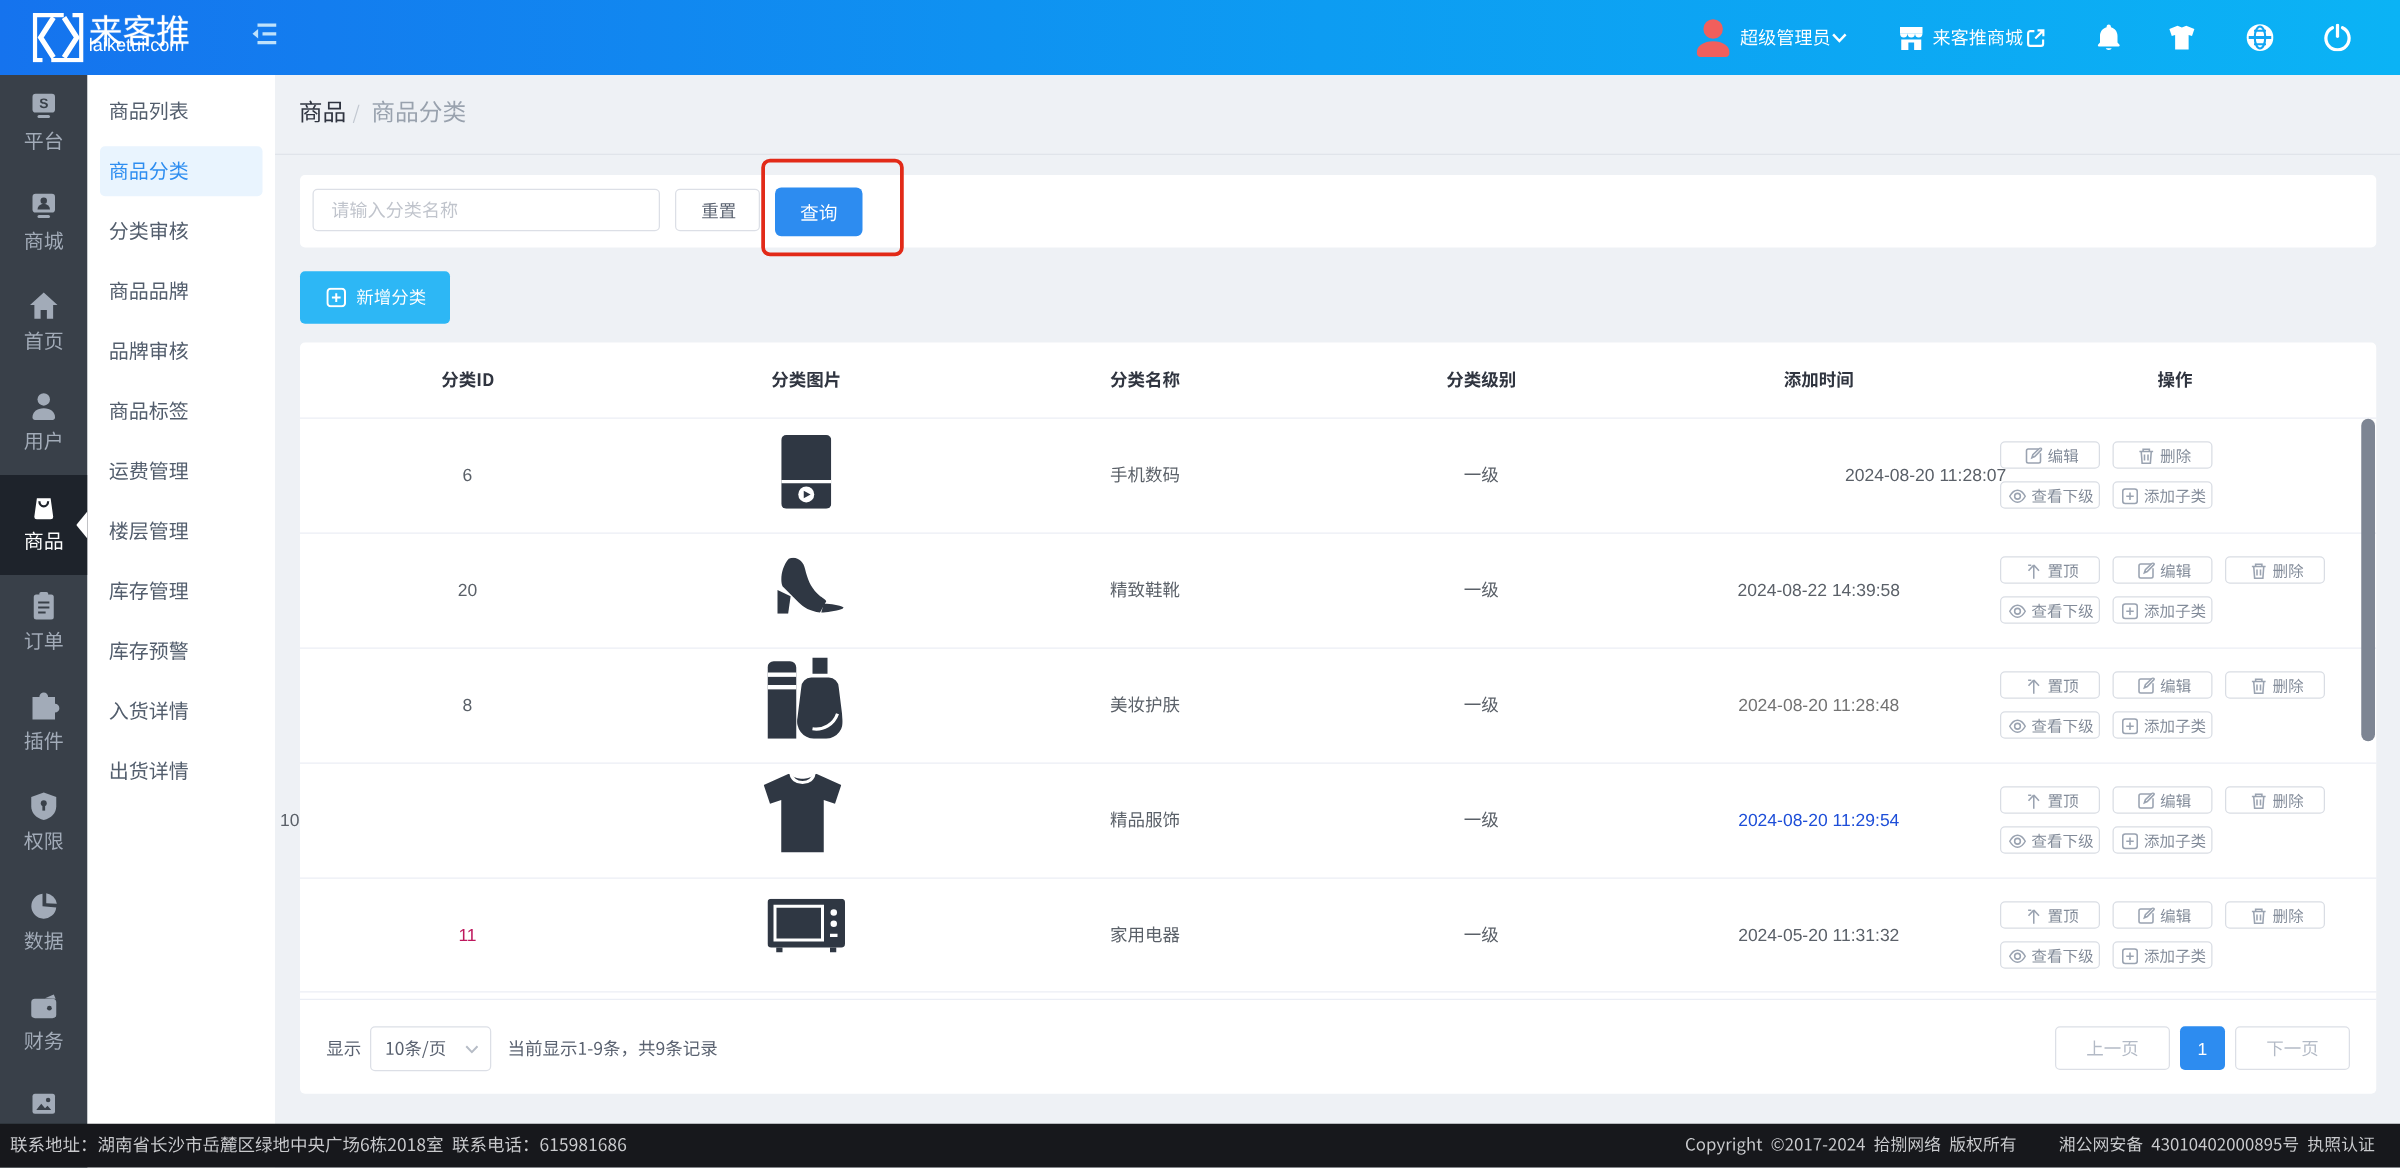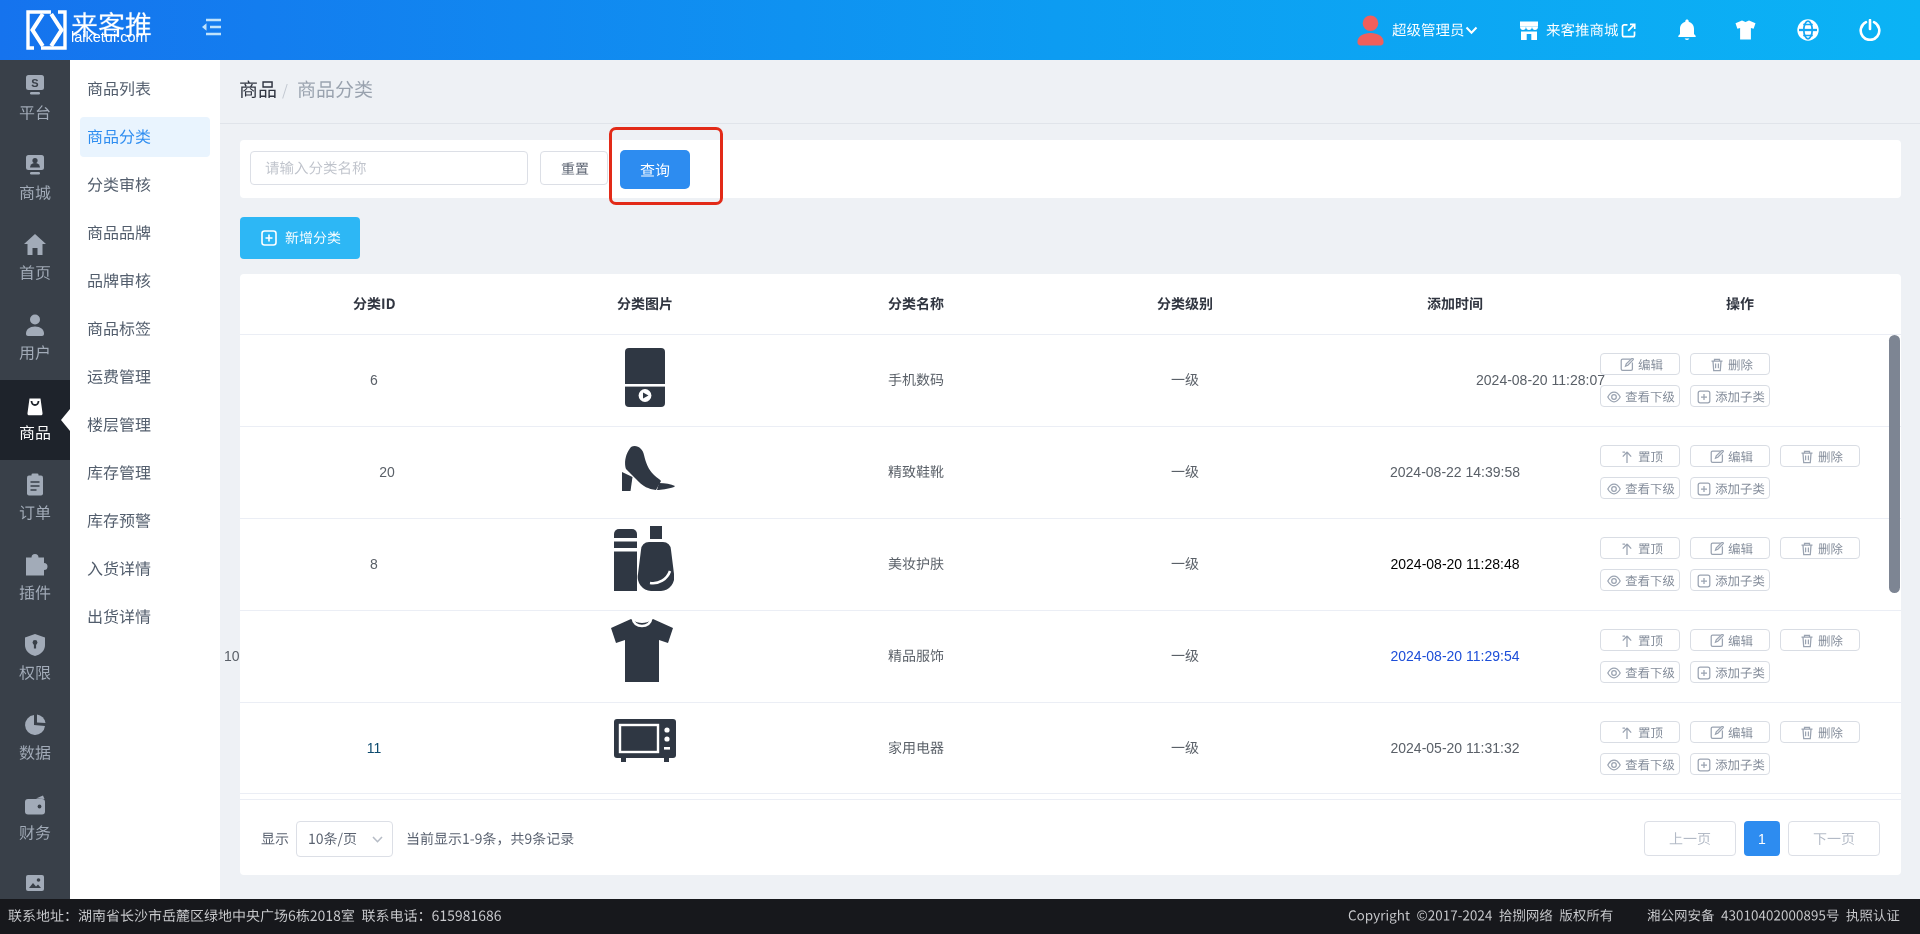--- a/index.html
+++ b/index.html
@@ -565,21 +565,21 @@
       <rect x="1.2" y="1.2" width="11.6" height="11.6" rx="2" fill="none"></rect>
       <path d="M7 4 V10 M4 7 H10" fill="none"></path>
     </g>
   </svg>
 <svg style="position:absolute;left:1715.0px;top:390.0px;" width="50.0" height="15.2" viewBox="0 -920 4000 1220" fill="#828b99">
     <use href="#gr70" x="0"></use>
     <use href="#gr71" x="1000"></use>
     <use href="#gr72" x="2000"></use>
     <use href="#gr30" x="3000"></use>
   </svg>
-<div style="position:absolute;left:387px;top:463px;width:300px;margin-left:-150px;text-align:center;font:14px 'Liberation Sans',sans-serif;color:#5a6068;line-height:18px">20</div>
+<div style="position:absolute;left:374px;top:463px;width:300px;margin-left:-150px;text-align:center;font:14px 'Liberation Sans',sans-serif;color:#5a6068;line-height:18px">20</div>
 <svg style="position:absolute;left:888.0px;top:464.1px;" width="56.0" height="17.1" viewBox="0 -920 4000 1220" fill="#5a6068">
     <use href="#gr73" x="0"></use>
     <use href="#gr74" x="1000"></use>
     <use href="#gr75" x="2000"></use>
     <use href="#gr76" x="3000"></use>
   </svg>
 <svg style="position:absolute;left:1171.0px;top:464.1px;" width="28.0" height="17.1" viewBox="0 -920 2000 1220" fill="#5a6068">
     <use href="#gr63" x="0"></use>
     <use href="#gr4" x="1000"></use>
   </svg>
@@ -646,21 +646,21 @@
 <svg style="position:absolute;left:888.0px;top:556.1px;" width="56.0" height="17.1" viewBox="0 -920 4000 1220" fill="#5a6068">
     <use href="#gr78" x="0"></use>
     <use href="#gr79" x="1000"></use>
     <use href="#gr80" x="2000"></use>
     <use href="#gr81" x="3000"></use>
   </svg>
 <svg style="position:absolute;left:1171.0px;top:556.1px;" width="28.0" height="17.1" viewBox="0 -920 2000 1220" fill="#5a6068">
     <use href="#gr63" x="0"></use>
     <use href="#gr4" x="1000"></use>
   </svg>
-<div style="position:absolute;left:1455px;top:555px;width:300px;margin-left:-150px;text-align:center;font:14px 'Liberation Sans',sans-serif;color:#000000;line-height:18px">2024-08-20 11:28:48</div>
+<div style="position:absolute;left:1455px;top:555px;width:300px;margin-left:-150px;text-align:center;font:14px 'Liberation Sans',sans-serif;color:#737373;line-height:18px">2024-08-20 11:28:48</div>
 <div style="position:absolute;left:1600px;top:537px;width:80px;height:22px;border:1px solid #d9dde4;border-radius:4px;background:#fff"></div>
 <svg style="position:absolute;left:1619.5px;top:542px" width="14" height="14" viewBox="0 0 14 14">
     <g stroke="#9aa3b1" stroke-width="1.25">
       <path d="M7 13 V2 M7 2 L2.8 6.6 M7 2 L11.2 6.6 M2.5 2.2 L5 2.2" fill="none"></path>
     </g>
   </svg>
 <svg style="position:absolute;left:1637.5px;top:542.0px;" width="25.0" height="15.2" viewBox="0 -920 2000 1220" fill="#828b99">
     <use href="#gr55" x="0"></use>
     <use href="#gr77" x="1000"></use>
   </svg>
@@ -775,21 +775,21 @@
       <rect x="1.2" y="1.2" width="11.6" height="11.6" rx="2" fill="none"></rect>
       <path d="M7 4 V10 M4 7 H10" fill="none"></path>
     </g>
   </svg>
 <svg style="position:absolute;left:1715.0px;top:666.0px;" width="50.0" height="15.2" viewBox="0 -920 4000 1220" fill="#828b99">
     <use href="#gr70" x="0"></use>
     <use href="#gr71" x="1000"></use>
     <use href="#gr72" x="2000"></use>
     <use href="#gr30" x="3000"></use>
   </svg>
-<div style="position:absolute;left:374px;top:739px;width:300px;margin-left:-150px;text-align:center;font:14px 'Liberation Sans',sans-serif;color:#0c4a6e;line-height:18px">11</div>
+<div style="position:absolute;left:374px;top:739px;width:300px;margin-left:-150px;text-align:center;font:14px 'Liberation Sans',sans-serif;color:#be185d;line-height:18px">11</div>
 <svg style="position:absolute;left:888.0px;top:740.1px;" width="56.0" height="17.1" viewBox="0 -920 4000 1220" fill="#5a6068">
     <use href="#gr84" x="0"></use>
     <use href="#gr14" x="1000"></use>
     <use href="#gr85" x="2000"></use>
     <use href="#gr86" x="3000"></use>
   </svg>
 <svg style="position:absolute;left:1171.0px;top:740.1px;" width="28.0" height="17.1" viewBox="0 -920 2000 1220" fill="#5a6068">
     <use href="#gr63" x="0"></use>
     <use href="#gr4" x="1000"></use>
   </svg>

